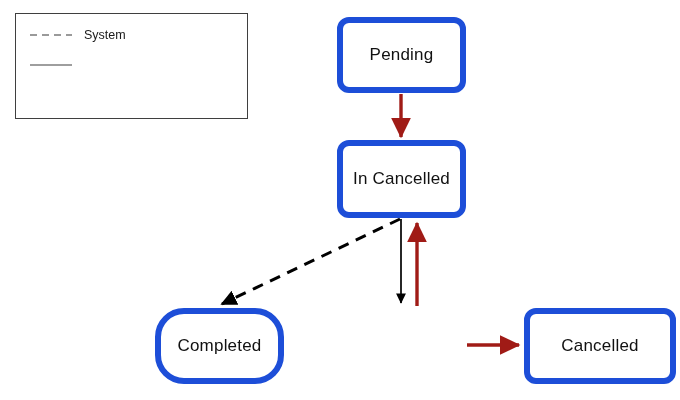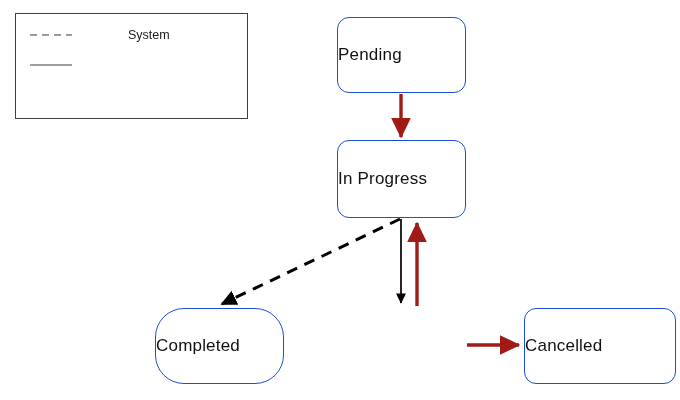--- a/index.html
+++ b/index.html
@@ -25,25 +25,25 @@
     position: absolute;
     left: 0;
     top: 0;
     width: 680px;
     height: 400px;
   }
   .node {
     position: absolute;
     box-sizing: border-box;
     background: #ffffff;
-    border: 1px solid #1d4ed8;
+    border: 6px solid #1d4ed8;
     border-radius: 12px;
     display: flex;
     align-items: center;
-    justify-content: flex-start;
+    justify-content: center;
     z-index: 3;
   }
   .node-label {
     font-family: "Liberation Sans", sans-serif;
     font-size: 17px;
     color: #111111;
     letter-spacing: 0.2px;
     white-space: nowrap;
   }
   #node-pending   { left: 337px; top: 17px;  width: 129px; height: 76px; }
@@ -63,21 +63,20 @@
     background: #ffffff;
     z-index: 4;
   }
   .legend-row {
     position: absolute;
     left: 0;
     width: 233px;
     height: 30px;
     display: flex;
     align-items: center;
-    gap: 44px;
   }
   #legend-row-0 { top: 6px; }
   #legend-row-1 { top: 36px; }
   #legend-row-2 { top: 66px; }
   .legend-sample {
     position: relative;
     width: 42px;
     height: 14px;
     margin-left: 14px;
     margin-right: 12px;
@@ -118,21 +117,21 @@
     <line x1="417" y1="306" x2="417" y2="223" stroke="#A01B16" stroke-width="3.4" marker-end="url(#arrow-red)"></line>
 
     <line x1="467" y1="345" x2="519" y2="345" stroke="#A01B16" stroke-width="3.4" marker-end="url(#arrow-red)"></line>
   </svg>
 
   <div class="node" id="node-pending">
     <span class="node-label">Pending</span>
   </div>
 
   <div class="node" id="node-inprogress">
-    <span class="node-label">In Progress</span>
+    <span class="node-label">In Cancelled</span>
   </div>
 
   <div class="node" id="node-completed">
     <span class="node-label">Completed</span>
   </div>
 
 
   <div class="node" id="node-cancelled">
     <span class="node-label">Cancelled</span>
   </div>

